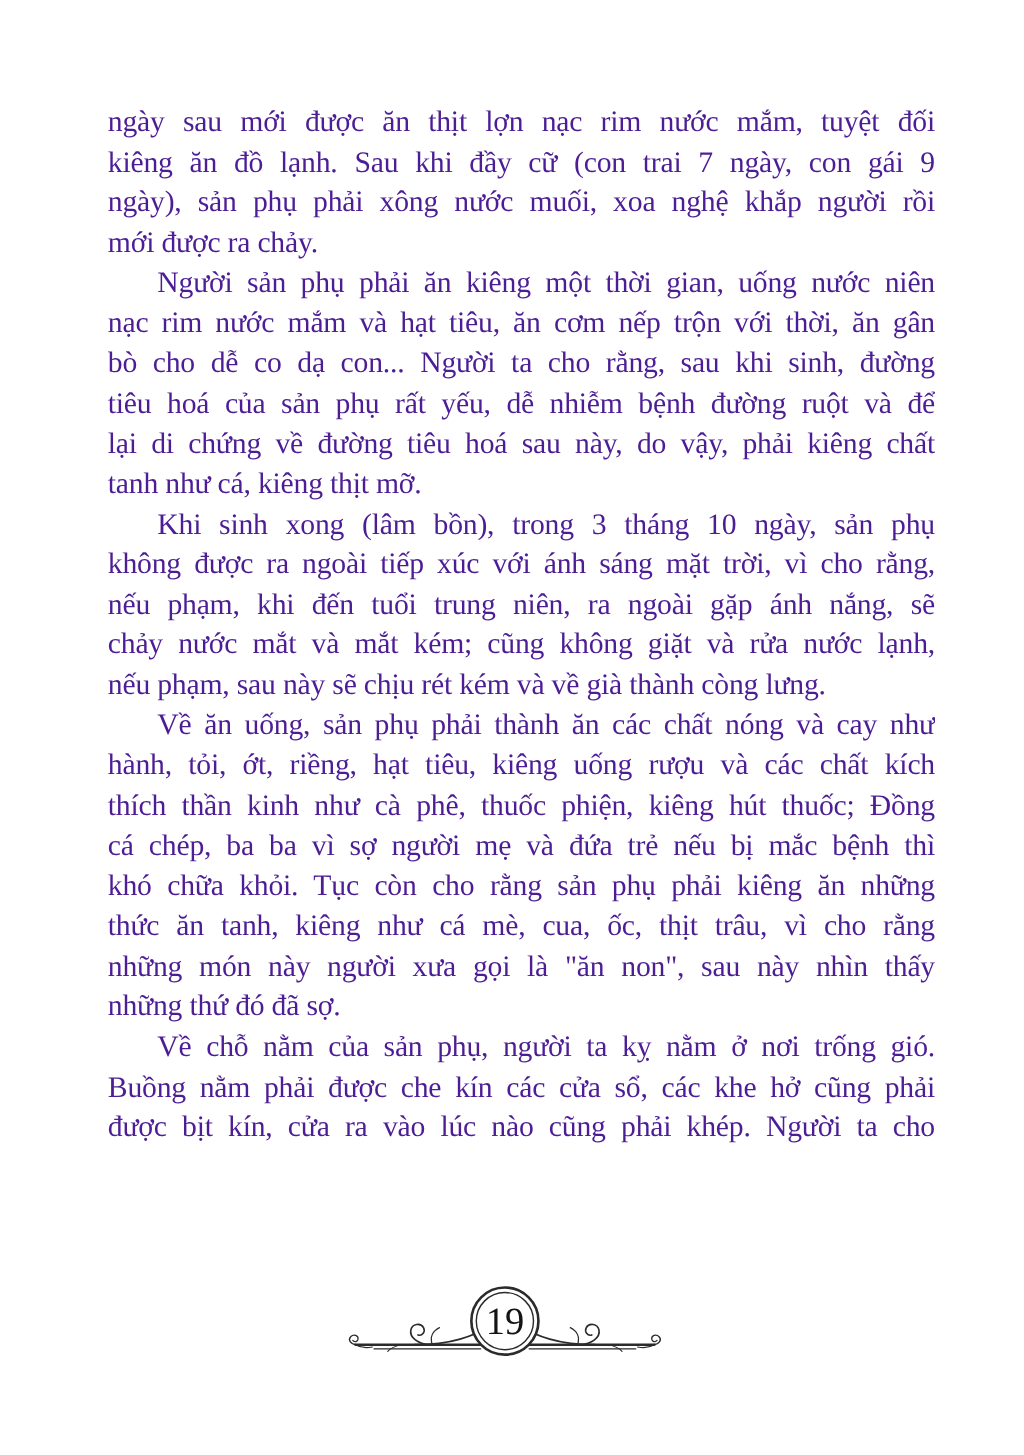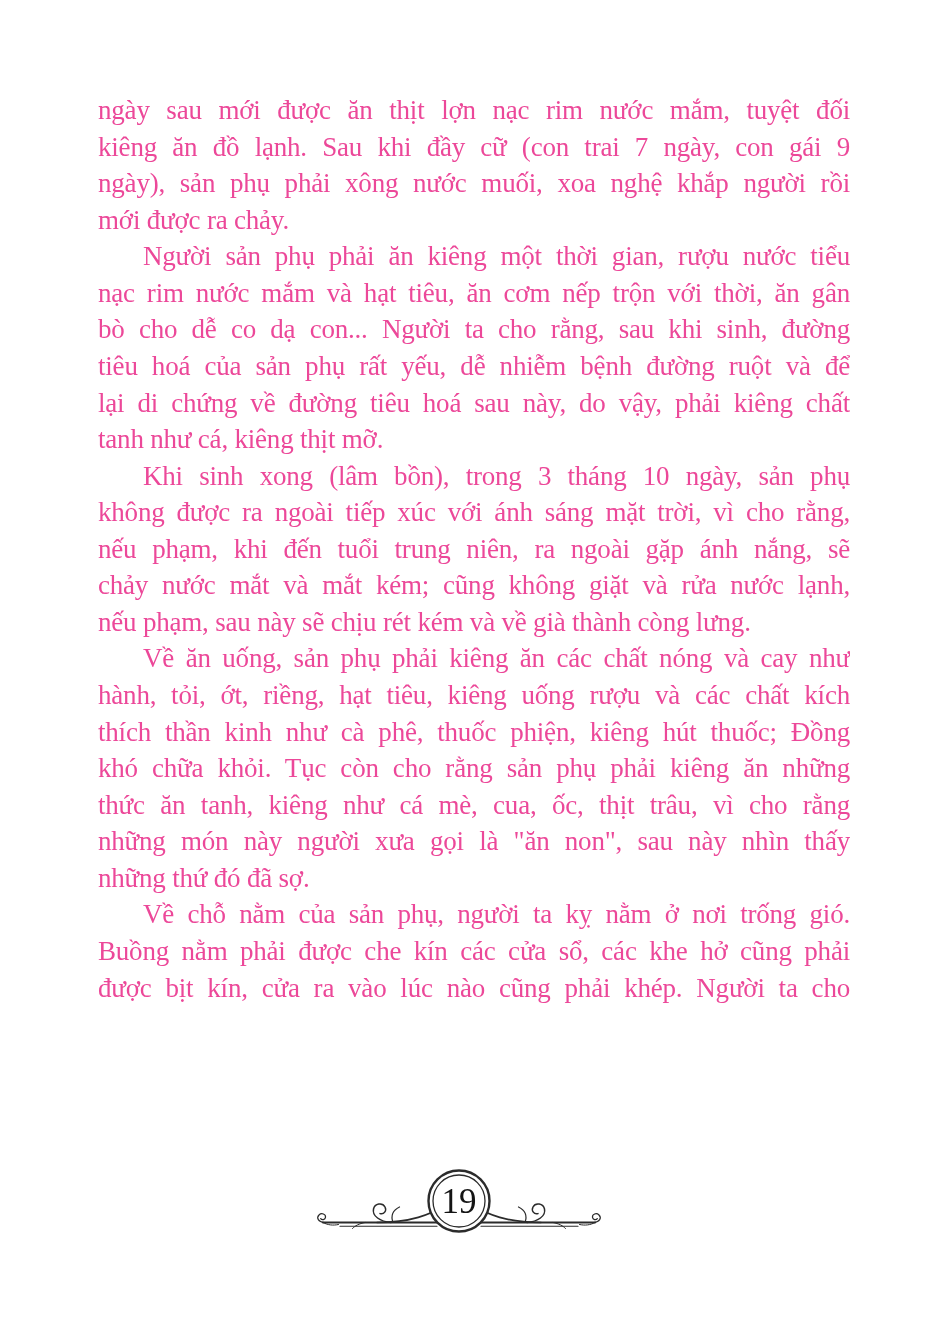--- a/index.html
+++ b/index.html
@@ -7,21 +7,21 @@
     padding: 0;
     background: #ffffff;
   }
   .page {
     position: relative;
     width: 931px;
     height: 1323px;
     background: #ffffff;
     overflow: hidden;
     font-family: "Liberation Serif", "DejaVu Serif", serif;
-    color: #ec4899;
+    color: #4c1d95;
   }
   .text-col {
     position: absolute;
     left: 98px;
     top: 92px;
     width: 752px;
   }
   .line {
     margin: 0;
     padding: 0;
@@ -59,36 +59,37 @@
 
 <div class="page">
 
   <div class="text-col">
 
     <p class="line">ngày sau mới được ăn thịt lợn nạc rim nước mắm, tuyệt đối</p>
     <p class="line">kiêng ăn đồ lạnh. Sau khi đầy cữ (con trai 7 ngày, con gái 9</p>
     <p class="line">ngày), sản phụ phải xông nước muối, xoa nghệ khắp người rồi</p>
     <p class="line end">mới được ra chảy.</p>
 
-    <p class="line first">Người sản phụ phải ăn kiêng một thời gian, rượu nước tiểu</p>
+    <p class="line first">Người sản phụ phải ăn kiêng một thời gian, uống nước niên</p>
     <p class="line">nạc rim nước mắm và hạt tiêu, ăn cơm nếp trộn với thời, ăn gân</p>
     <p class="line">bò cho dễ co dạ con... Người ta cho rằng, sau khi sinh, đường</p>
     <p class="line">tiêu hoá của sản phụ rất yếu, dễ nhiễm bệnh đường ruột và để</p>
     <p class="line">lại di chứng về đường tiêu hoá sau này, do vậy, phải kiêng chất</p>
     <p class="line end">tanh như cá, kiêng thịt mỡ.</p>
 
     <p class="line first">Khi sinh xong (lâm bồn), trong 3 tháng 10 ngày, sản phụ</p>
     <p class="line">không được ra ngoài tiếp xúc với ánh sáng mặt trời, vì cho rằng,</p>
     <p class="line">nếu phạm, khi đến tuổi trung niên, ra ngoài gặp ánh nắng, sẽ</p>
     <p class="line">chảy nước mắt và mắt kém; cũng không giặt và rửa nước lạnh,</p>
     <p class="line end">nếu phạm, sau này sẽ chịu rét kém và về già thành còng lưng.</p>
 
-    <p class="line first">Về ăn uống, sản phụ phải kiêng ăn các chất nóng và cay như</p>
+    <p class="line first">Về ăn uống, sản phụ phải thành ăn các chất nóng và cay như</p>
     <p class="line">hành, tỏi, ớt, riềng, hạt tiêu, kiêng uống rượu và các chất kích</p>
     <p class="line">thích thần kinh như cà phê, thuốc phiện, kiêng hút thuốc; Đồng</p>
+    <p class="line">cá chép, ba ba vì sợ người mẹ và đứa trẻ nếu bị mắc bệnh thì</p>
     <p class="line">khó chữa khỏi. Tục còn cho rằng sản phụ phải kiêng ăn những</p>
     <p class="line">thức ăn tanh, kiêng như cá mè, cua, ốc, thịt trâu, vì cho rằng</p>
     <p class="line">những món này người xưa gọi là "ăn non", sau này nhìn thấy</p>
     <p class="line end">những thứ đó đã sợ.</p>
 
     <p class="line first">Về chỗ nằm của sản phụ, người ta kỵ nằm ở nơi trống gió.</p>
     <p class="line">Buồng nằm phải được che kín các cửa sổ, các khe hở cũng phải</p>
     <p class="line">được bịt kín, cửa ra vào lúc nào cũng phải khép. Người ta cho</p>
   </div>
 

